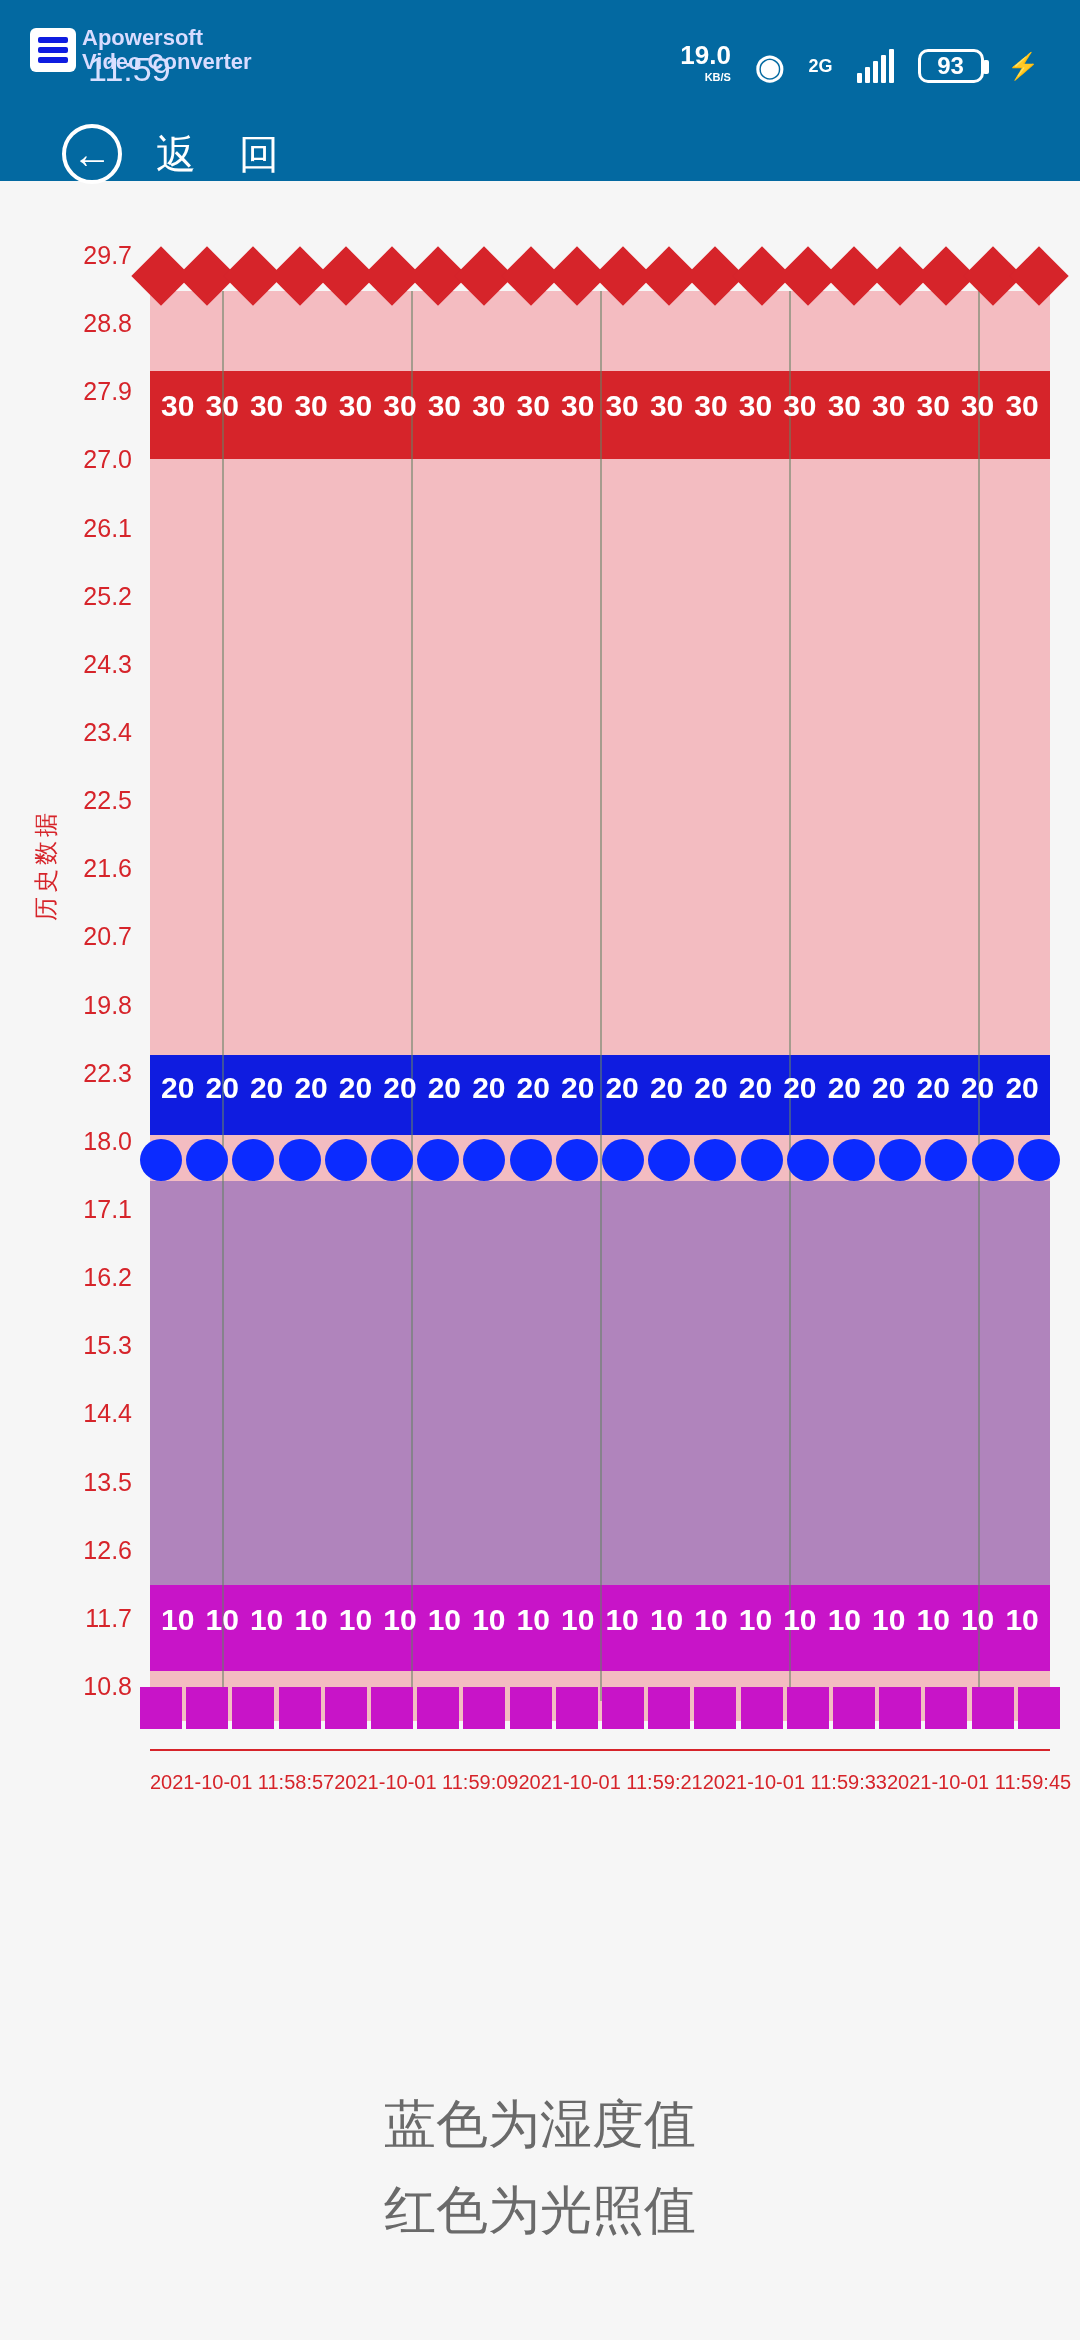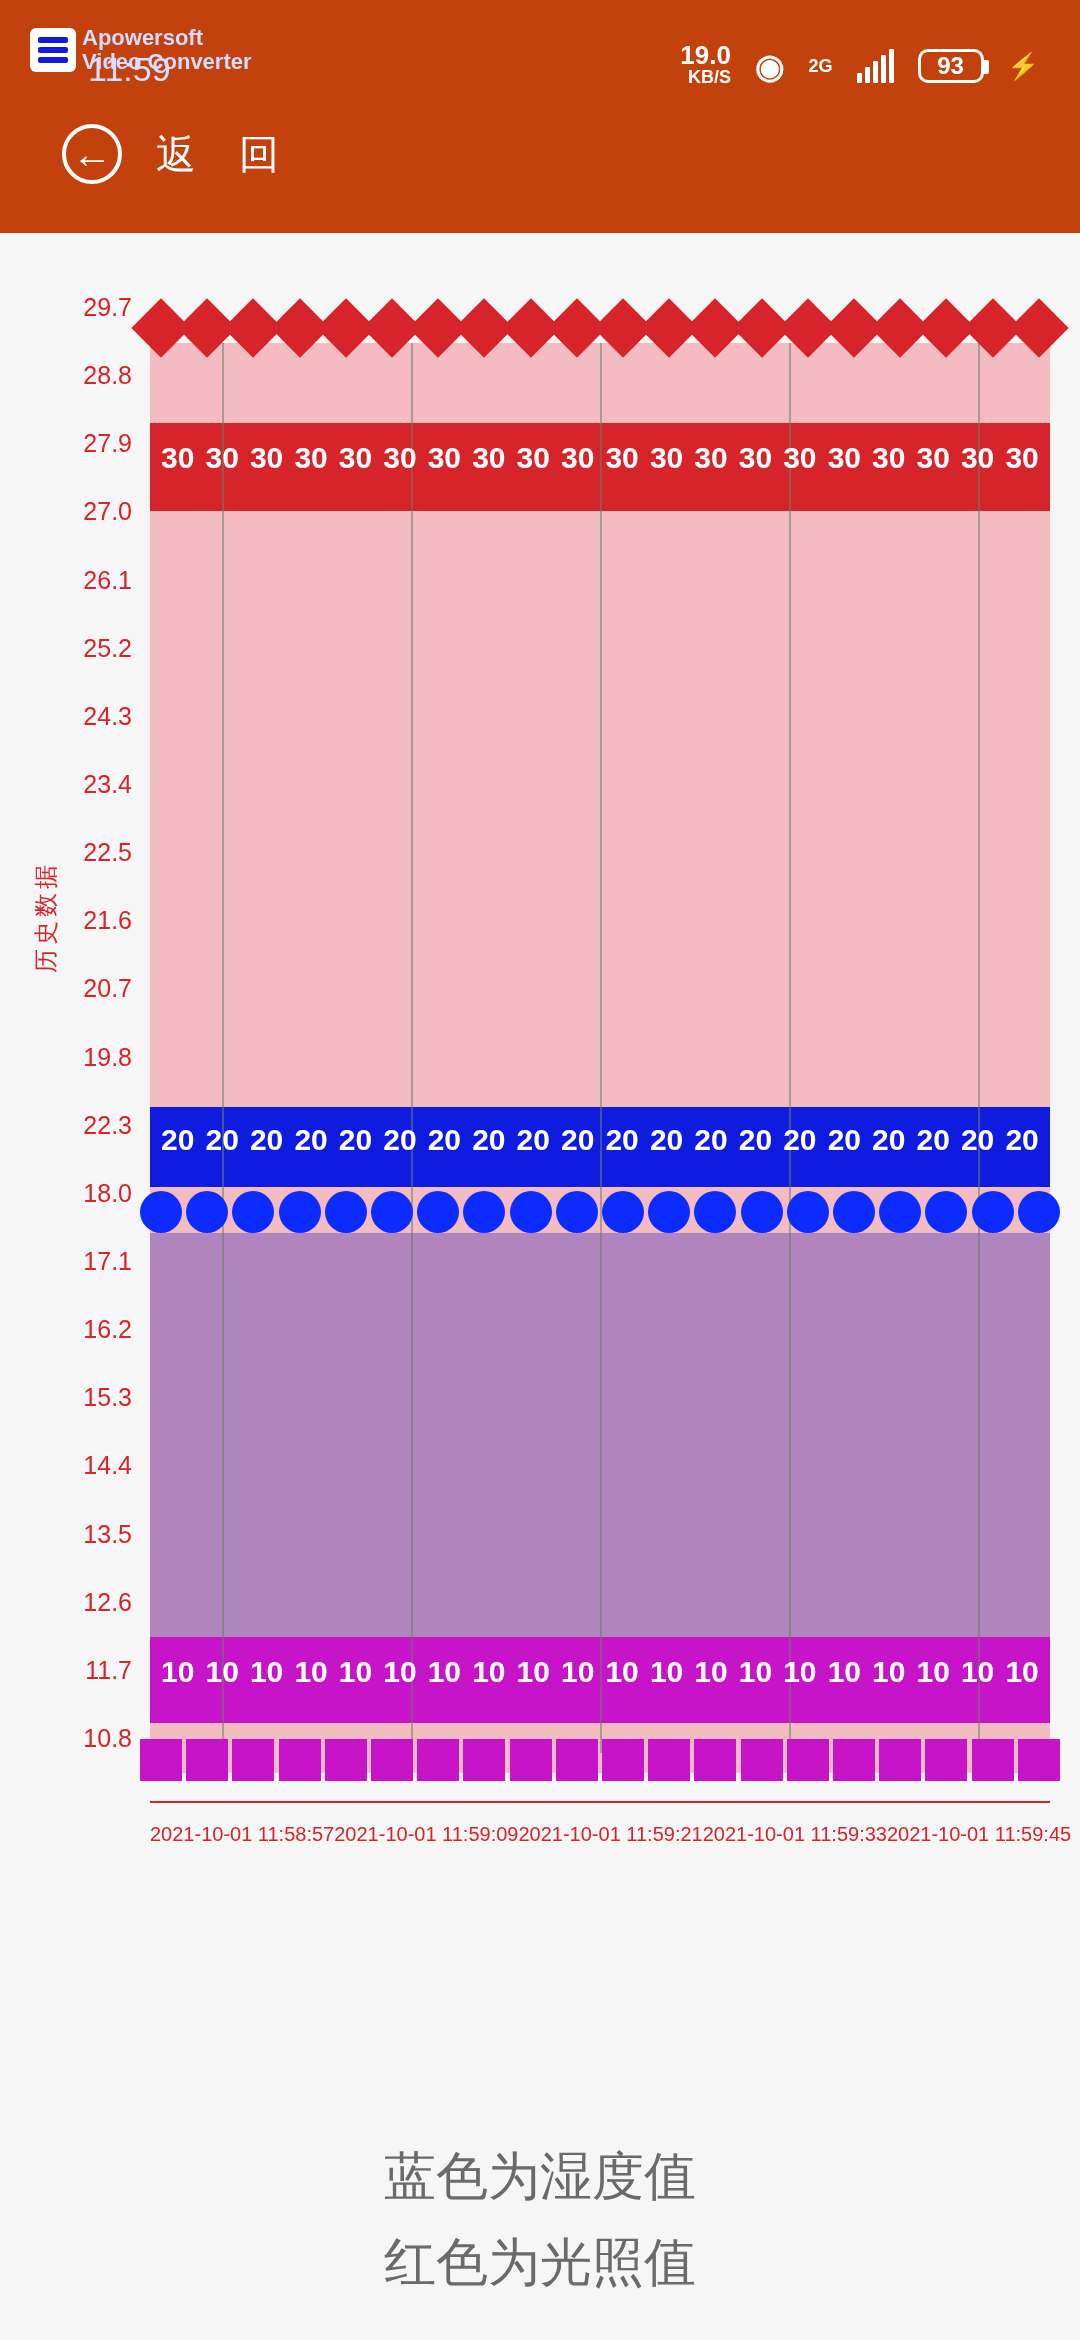--- a/index.html
+++ b/index.html
@@ -1,26 +1,26 @@
 <!DOCTYPE html>
 <html><head>
 <meta charset="utf-8">
 <style>
 *{margin:0;padding:0;box-sizing:border-box;font-family:Arial,"PingFang SC","Microsoft YaHei",sans-serif}
 body{width:1080px;height:2340px;background:#f6f6f6;overflow:hidden}
 
 
-.topbar{background:#c2410c;height:233px;color:#fff;position:relative}
+.topbar{background:#0369a1;height:181px;color:#fff;position:relative}
 .wm{position:absolute;left:30px;top:26px;display:flex;align-items:center;gap:6px}
 .wm-logo{width:46px;height:44px;background:#fff;border-radius:6px;display:flex;flex-direction:column;justify-content:center;align-items:center}
 .wm-logo div{width:30px;height:6px;background:#0f1ce0;margin:2px 0;border-radius:2px}
 .wm-text{display:flex;flex-direction:column;font-size:22px;line-height:24px;font-weight:600;color:#d9dcff}
 .status{position:absolute;right:40px;top:44px;display:flex;align-items:center;gap:24px;font-size:26px;font-weight:600}
 .kbs{display:flex;flex-direction:column;align-items:flex-end;line-height:22px}
-.kbs .u{font-size:18px}
+.kbs .u{font-size:11px}
 .bars{display:flex;align-items:flex-end;gap:3px;height:34px}
 .bars i{width:5px;background:#fff;border-radius:1px}
 .tg{font-size:18px}
 .batt{border:3px solid #fff;border-radius:10px;width:66px;height:34px;position:relative;display:flex;align-items:center;justify-content:center;font-size:24px}
 .batt::after{content:"";position:absolute;right:-8px;top:8px;width:6px;height:14px;background:#fff;border-radius:2px}
 .bolt{font-size:26px}
 .back-row{position:absolute;left:62px;top:124px;display:flex;align-items:center;gap:34px}
 .back-btn{width:60px;height:60px;border:4px solid #fff;border-radius:50%;display:flex;align-items:center;justify-content:center;font-size:40px}
 .back-lbl{font-size:40px;letter-spacing:16px}
 .time-left{position:absolute;left:88px;top:50px;font-size:34px;color:#d9e0ff}

